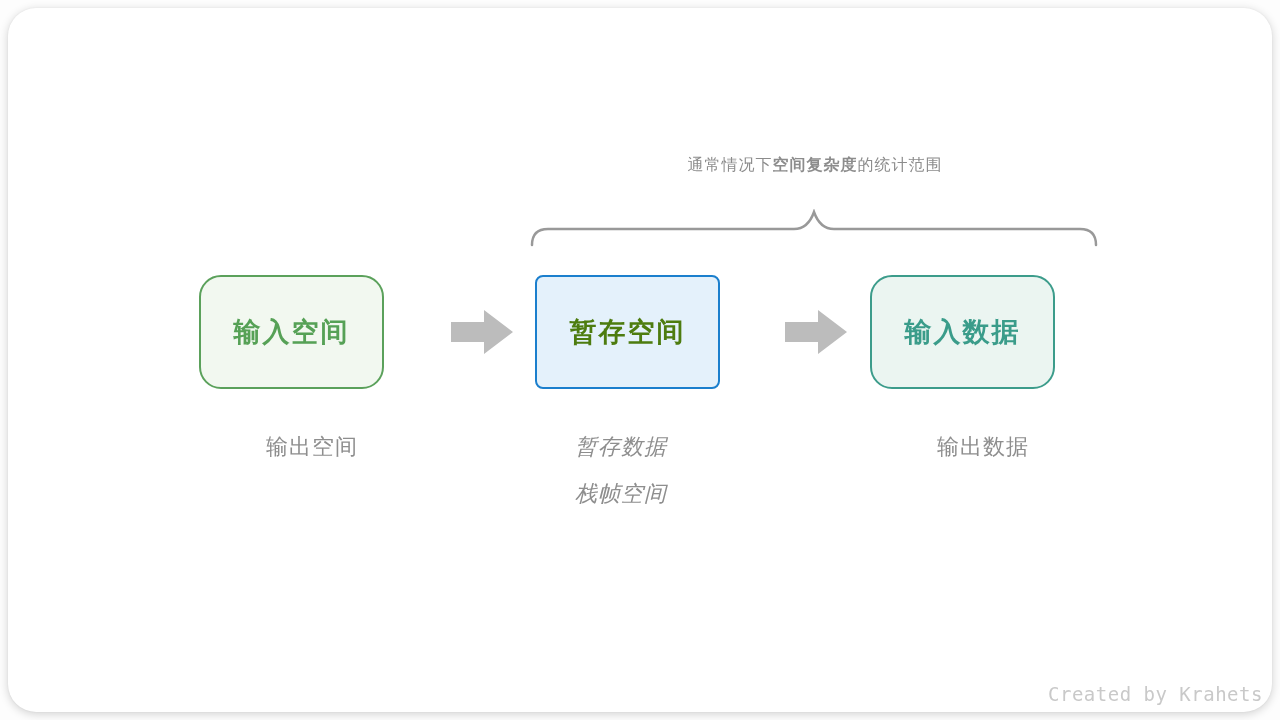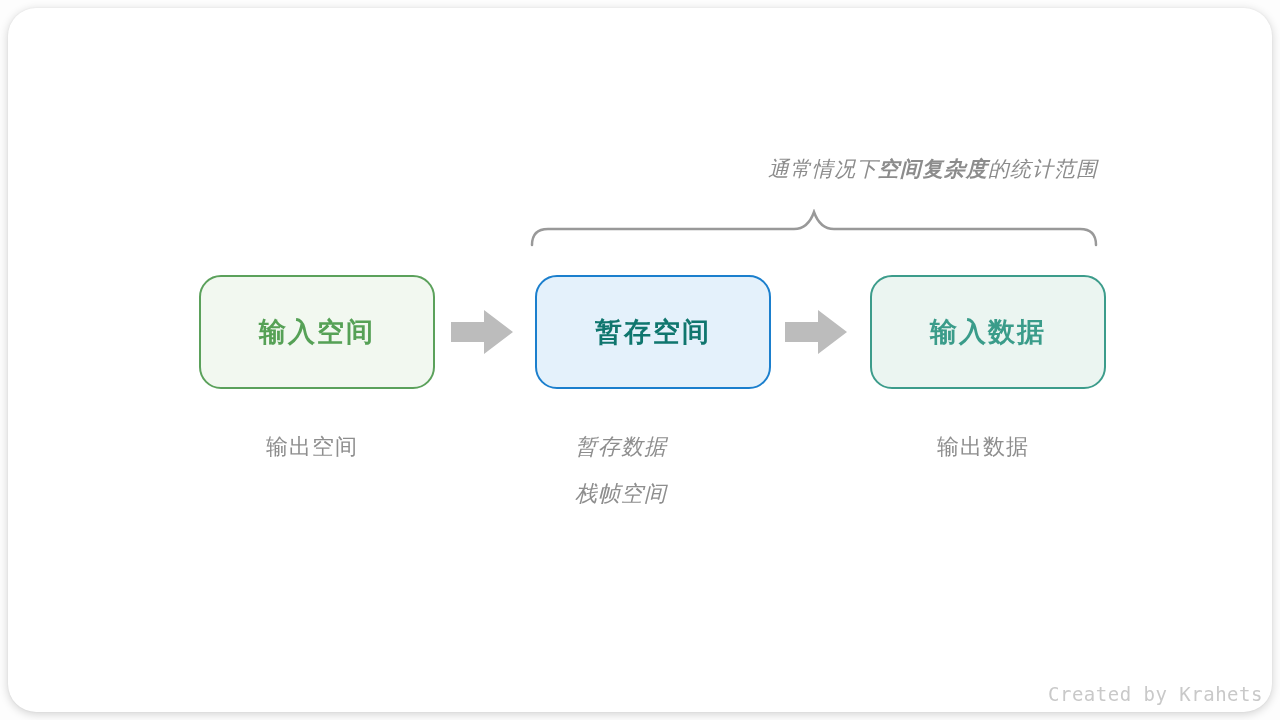--- a/index.html
+++ b/index.html
@@ -14,38 +14,37 @@
     left: 8px; top: 8px;
     width: 1264px; height: 704px;
     background: #ffffff;
     border-radius: 28px;
     box-shadow: 0 2px 10px rgba(0,0,0,0.18), 0 0 2px rgba(0,0,0,0.06);
   }
   .title {
     position: absolute;
     left: 524px; top: 147px;
     width: 566px;
-    text-align: right;
-    font-size: 21px;
+    text-align: center;
+    font-size: 16px;
     color: #8c8c8c;
     letter-spacing: 1px;
     white-space: nowrap;
-    font-style: italic;
   }
   .title .bold { font-weight: 700; }
   .brace {
     position: absolute;
     left: 522px; top: 201px;
     width: 568px; height: 38px;
   }
   .brace svg { display: block; width: 100%; height: 100%; }
   .flow-box {
     position: absolute;
     top: 267px;
-    width: 236px; height: 114px;
+    width: 185px; height: 114px;
     border-radius: 22px;
     border: 2.5px solid;
     display: flex;
     align-items: center;
     justify-content: center;
     font-size: 27px;
     font-weight: 700;
     letter-spacing: 2px;
   }
   .box-input  { left: 191px; }
@@ -101,21 +100,21 @@
   <div class="flow-box box-input" style="color: rgb(86, 161, 86); border-color: rgb(91, 161, 91); background-color: rgb(242, 248, 240);">
     <span>输入空间</span>
   </div>
 
   <div class="flow-arrow arrow-1" style="color: rgb(188, 188, 188);">
     <svg viewBox="0 0 62 44">
       <polygon points="0,12 33,12 33,0 62,22 33,44 33,32 0,32" fill="currentColor"></polygon>
     </svg>
   </div>
 
-  <div class="flow-box box-temp" style="color: #0f766e; border-color: rgb(27, 127, 205); background-color: rgb(228, 241, 251);">
+  <div class="flow-box box-temp" style="color: #4d7c0f; border-color: rgb(27, 127, 205); background-color: rgb(228, 241, 251); border-radius: 8px;">
     <span>暂存空间</span>
   </div>
 
   <div class="flow-arrow arrow-2" style="color: rgb(188, 188, 188);">
     <svg viewBox="0 0 62 44">
       <polygon points="0,12 33,12 33,0 62,22 33,44 33,32 0,32" fill="currentColor"></polygon>
     </svg>
   </div>
 
   <div class="flow-box box-output" style="color: rgb(58, 156, 138); border-color: rgb(60, 156, 139); background-color: rgb(235, 245, 241);">

